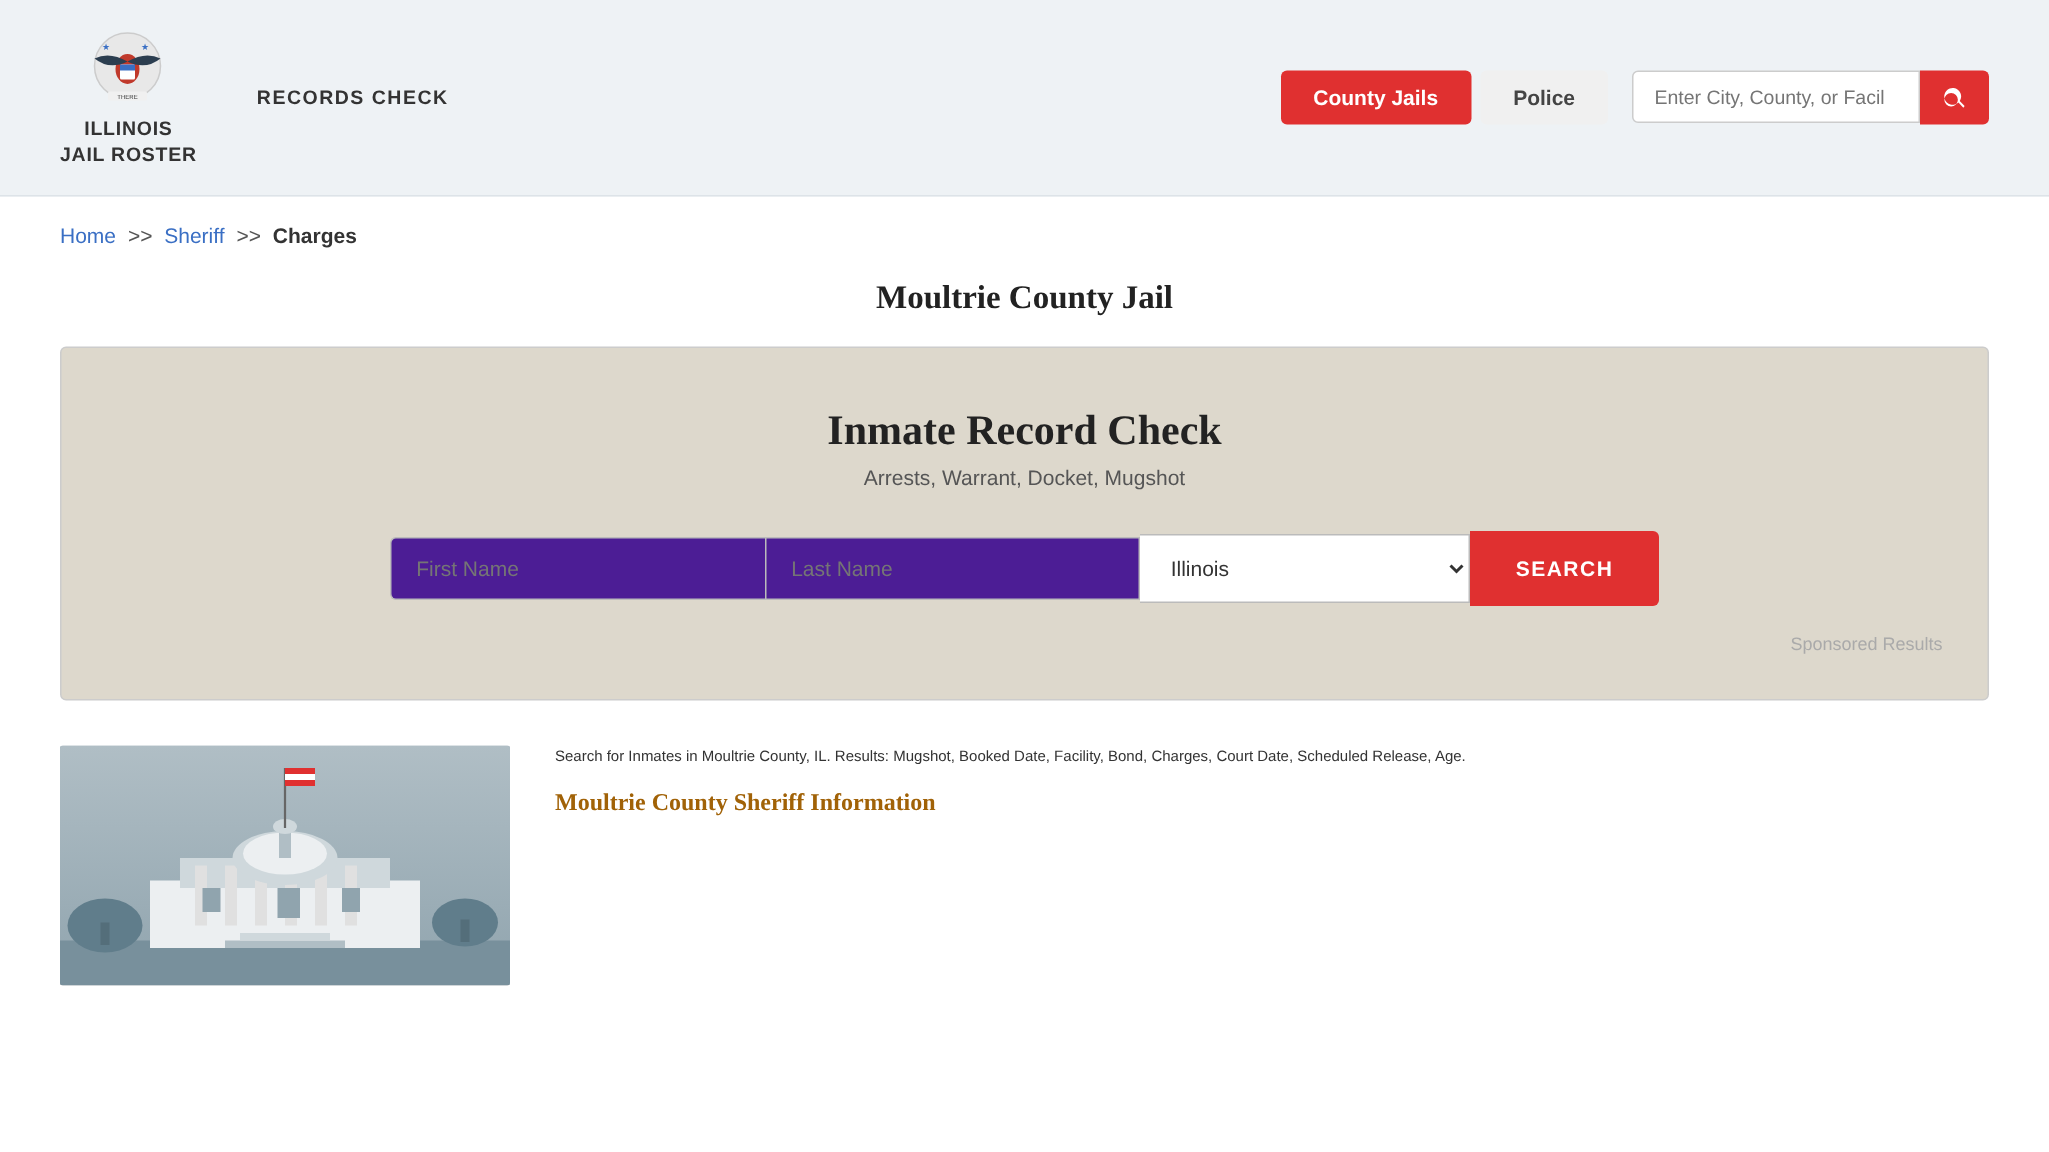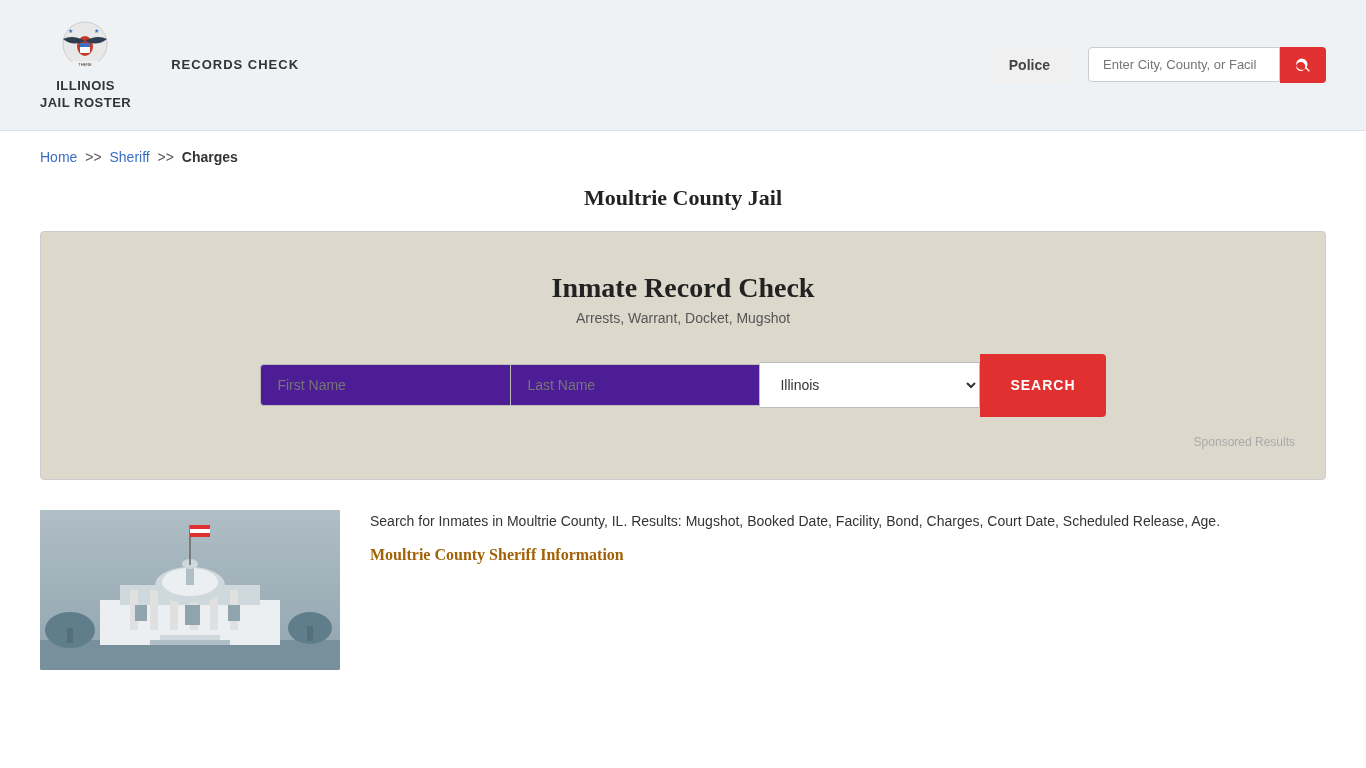--- a/index.html
+++ b/index.html
@@ -190,21 +190,21 @@
       background: #e03030;
       color: #fff;
       border: none;
       padding: 12px 30px;
       font-size: 14px;
       font-family: Arial, sans-serif;
       font-weight: bold;
       letter-spacing: 1px;
       cursor: pointer;
       border-radius: 0 4px 4px 0;
-      height: 63px;
+      height: 50px;
     }
     .sponsored-label {
       text-align: right;
       margin-top: 18px;
       font-family: Arial, sans-serif;
       font-size: 12px;
       color: #aaa;
     }
 
     
@@ -231,21 +231,21 @@
       display: flex;
       align-items: center;
       justify-content: center;
       background: linear-gradient(180deg, #90a4ae 0%, #78909c 40%, #9e9e9e 100%);
     }
     .bottom-text {
       flex: 1;
     }
     .bottom-description {
       font-family: Arial, sans-serif;
-      font-size: 14px;
+      font-size: 10px;
       color: #333;
       line-height: 1.6;
       margin-bottom: 14px;
     }
     .bottom-subtitle {
       font-family: Georgia, serif;
       font-size: 16px;
       font-weight: bold;
       color: #a16207;
     }
@@ -278,20 +278,21 @@
     </div>
     <div class="logo-text">
       <span>ILLINOIS</span><br>
       <span>JAIL ROSTER</span>
     </div>
   </a>
 
   <a class="records-check-link" href="#">RECORDS CHECK</a>
 
   <nav class="header-nav">
+    <button class="nav-btn nav-btn-active">County Jails</button>
     <button class="nav-btn nav-btn-inactive">Police</button>
 
     <div class="header-search">
       <input type="text" placeholder="Enter City, County, or Facil" style="">
       <button class="header-search-btn">
         <svg class="search-icon-svg" viewBox="0 0 24 24" xmlns="http://www.w3.org/2000/svg">
           <path d="M21 19.5l-4.35-4.35A7.5 7.5 0 1 0 15.5 16.5L19.85 21 21 19.5zm-12 .5a6 6 0 1 1 0-12 6 6 0 0 1 0 12z"></path>
         </svg>
       </button>
     </div>

